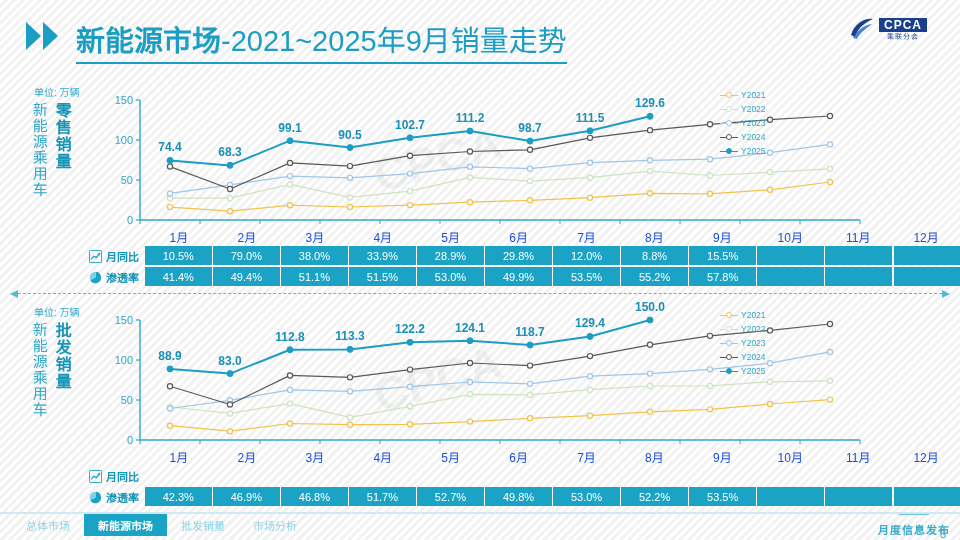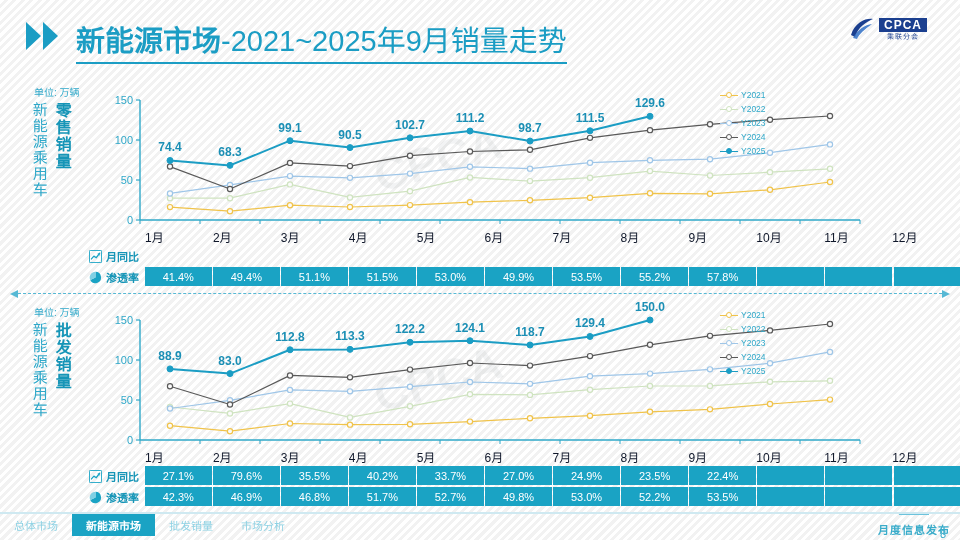--- a/index.html
+++ b/index.html
@@ -53,21 +53,21 @@
 
   
   .chart-wrap { position:absolute; left:100px; top:0; width:780px; height:160px; }
   .chart-svg { display:block; }
   .ytick { font-size:11px; fill:#2fa8c9; text-anchor:end; font-family:"Liberation Sans",sans-serif; }
   .dlabel { font-size:12px; font-weight:700; fill:#1b8fb5; text-anchor:middle; font-family:"Liberation Sans",sans-serif; }
 
   
   .months { position:absolute; left:0; width:960px; height:18px; display:flex; }
   .months .m-spacer { width:145px; flex:none; }
-  .months .m-cell { flex:1; font-size:12px; color:#0f172a; }
+  .months .m-cell { flex:1; text-align:center; font-size:12px; color:#1d4ed8; }
 
   
   .tbl { position:absolute; left:0; width:960px; }
   .trow { display:flex; height:19px; margin-bottom:2px; }
   .rowlab { width:145px; flex:none; display:flex; align-items:center; justify-content:flex-end; padding-right:6px; gap:4px; }
   .rowlab .ico { width:13px; height:13px; flex:none; }
   .rowlab .txt { font-size:11px; color:#1695b7; font-weight:700; white-space:nowrap; }
   .cells { flex:1; display:flex; gap:1.5px; }
   .cell { flex:1; background:#1aa3c4; color:#fff; font-size:11px;
           display:flex; align-items:center; justify-content:center; }
@@ -85,21 +85,21 @@
              border-top:1px dashed #56b8d4; }
   #divider .arrow-l, #divider .arrow-r {
     position:absolute; top:-4px; width:0; height:0;
     border-top:4px solid transparent; border-bottom:4px solid transparent; }
   #divider .arrow-l { left:-8px; border-right:8px solid #56b8d4; }
   #divider .arrow-r { right:-8px; border-left:8px solid #56b8d4; }
 
   
   #footer { position:absolute; left:0; top:512px; width:960px; height:28px; }
   #footer-line { position:absolute; left:0; top:0; width:960px; height:2px; background:#cfe9f1; }
-  #tabs { position:absolute; left:0; top:2px; height:22px; display:flex; }
+  #tabs { position:absolute; left:12px; top:2px; height:22px; display:flex; }
   .tab { height:22px; padding:0 14px; display:flex; align-items:center; justify-content:center;
          font-size:11px; color:#8fd2e4; background:transparent; white-space:nowrap; }
   .tab.active { background:#1aa3c4; color:#fff; font-weight:700; }
   #foot-right { position:absolute; right:10px; top:2px; display:flex; align-items:center; gap:6px;flex-direction:column; }
   #foot-right .rule { width:30px; height:1px; background:#6cc3dc; }
   #foot-right .fr-txt { font-size:11px; color:#3aacca; font-weight:700; letter-spacing:1px; }
   #pageno { position:absolute; right:14px; top:16px; font-size:11px; color:#3aacca; }
 
   
   .wm { position:absolute; opacity:.13; pointer-events:none; user-select:none;
@@ -288,20 +288,34 @@
   <div class="tbl" style="top:168px;">
       <div class="trow">
         <div class="rowlab">
           <span class="ico"><svg viewBox="0 0 16 16" width="13" height="13">
               <rect x="0.5" y="0.5" width="15" height="15" rx="1" fill="none" stroke="#1aa3c4" stroke-width="1.2"></rect>
               <polyline points="3,11 6,7.5 9,9.5 13,4" fill="none" stroke="#1aa3c4" stroke-width="1.6" stroke-linecap="round" stroke-linejoin="round"></polyline>
               <polygon points="13,4 13,7 10.3,4.6" fill="#1aa3c4"></polygon>
             </svg></span>
           <span class="txt">月同比</span>
         </div>
+        <div class="cells">
+          <div class="cell">10.5%</div>
+          <div class="cell">79.0%</div>
+          <div class="cell">38.0%</div>
+          <div class="cell">33.9%</div>
+          <div class="cell">28.9%</div>
+          <div class="cell">29.8%</div>
+          <div class="cell">12.0%</div>
+          <div class="cell">8.8%</div>
+          <div class="cell">15.5%</div>
+          <div class="cell empty"></div>
+          <div class="cell empty"></div>
+          <div class="cell empty"></div>
+        </div>
       </div>
       <div class="trow">
         <div class="rowlab">
           <span class="ico"><svg viewBox="0 0 16 16" width="13" height="13">
               <path d="M8 8 L8 1 A7 7 0 1 1 1.6 11.2 Z" fill="#1aa3c4"></path>
               <path d="M8 8 L8 1 A7 7 0 0 0 1.6 11.2 Z" fill="#7fd0e4"></path>
             </svg></span>
           <span class="txt">渗透率</span>
         </div>
         <div class="cells">
@@ -484,34 +498,20 @@
   <div class="tbl" style="top:168px;">
       <div class="trow">
         <div class="rowlab">
           <span class="ico"><svg viewBox="0 0 16 16" width="13" height="13">
               <rect x="0.5" y="0.5" width="15" height="15" rx="1" fill="none" stroke="#1aa3c4" stroke-width="1.2"></rect>
               <polyline points="3,11 6,7.5 9,9.5 13,4" fill="none" stroke="#1aa3c4" stroke-width="1.6" stroke-linecap="round" stroke-linejoin="round"></polyline>
               <polygon points="13,4 13,7 10.3,4.6" fill="#1aa3c4"></polygon>
             </svg></span>
           <span class="txt">月同比</span>
         </div>
-        <div class="cells">
-          <div class="cell">27.1%</div>
-          <div class="cell">79.6%</div>
-          <div class="cell">35.5%</div>
-          <div class="cell">40.2%</div>
-          <div class="cell">33.7%</div>
-          <div class="cell">27.0%</div>
-          <div class="cell">24.9%</div>
-          <div class="cell">23.5%</div>
-          <div class="cell">22.4%</div>
-          <div class="cell empty"></div>
-          <div class="cell empty"></div>
-          <div class="cell empty"></div>
-        </div>
       </div>
       <div class="trow">
         <div class="rowlab">
           <span class="ico"><svg viewBox="0 0 16 16" width="13" height="13">
               <path d="M8 8 L8 1 A7 7 0 1 1 1.6 11.2 Z" fill="#1aa3c4"></path>
               <path d="M8 8 L8 1 A7 7 0 0 0 1.6 11.2 Z" fill="#7fd0e4"></path>
             </svg></span>
           <span class="txt">渗透率</span>
         </div>
         <div class="cells">

